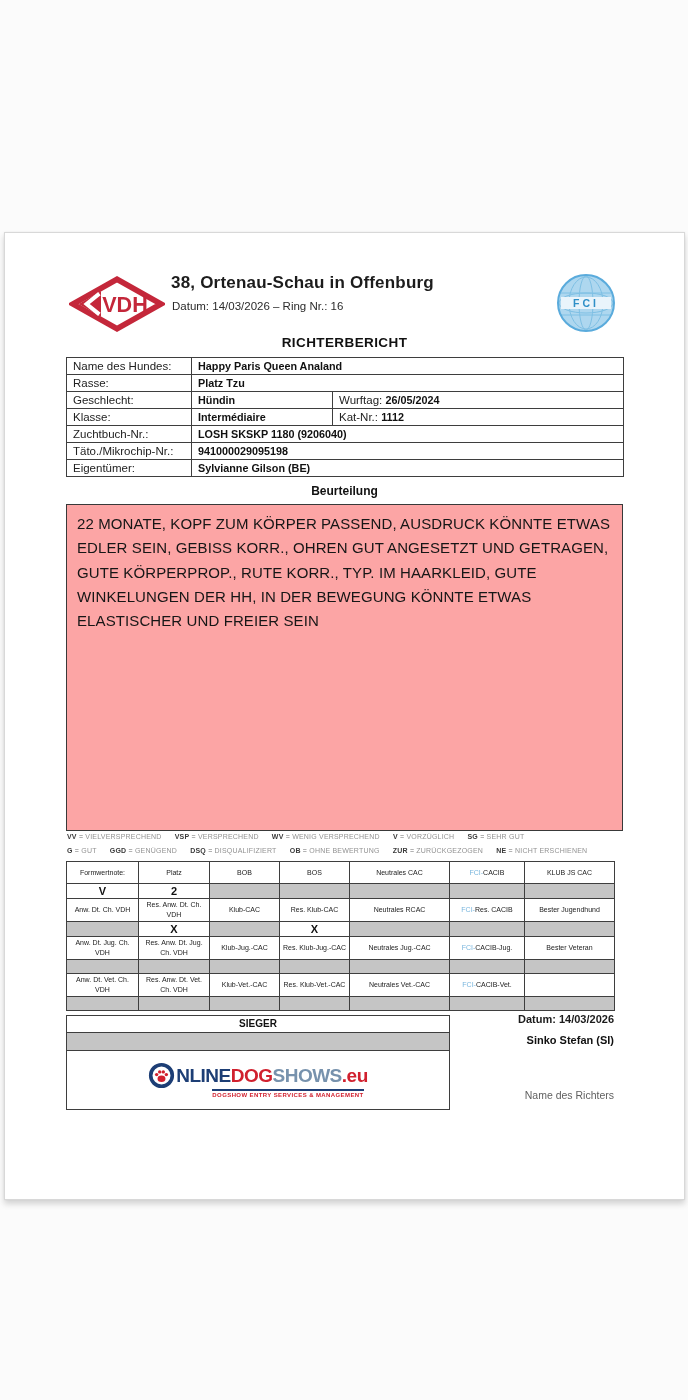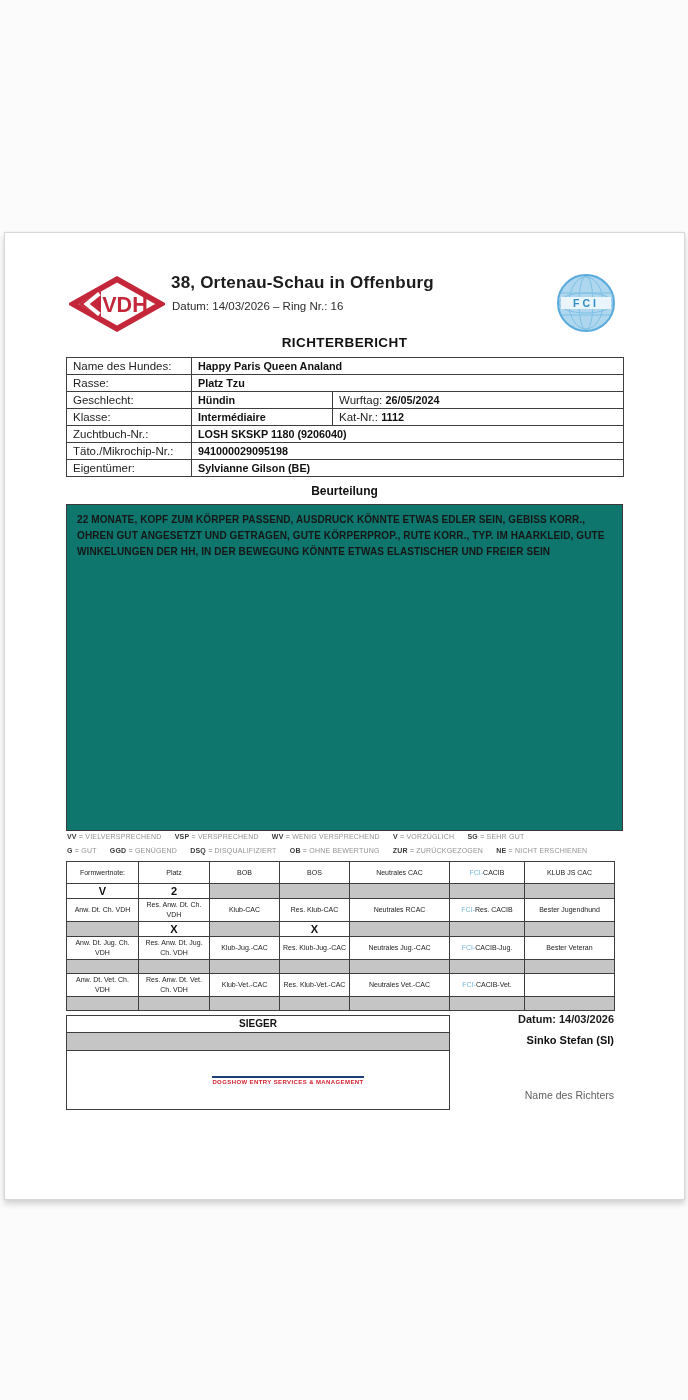--- a/index.html
+++ b/index.html
@@ -25,23 +25,23 @@
   .report-title{position:absolute;left:61px;top:102px;width:557px;text-align:center;font-size:13.5px;font-weight:bold;letter-spacing:.4px;color:#111;}
   
   .info-table{position:absolute;left:61px;top:124px;width:557px;border-collapse:collapse;table-layout:fixed;padding-left:11px;}
   .info-table td{border:1px solid #3e3e3e;height:16px;padding:0 6px;font-size:11.5px;vertical-align:middle;color:#222;}
   .info-table td.val{font-weight:bold;font-size:10.8px;color:#111;}
   .info-table b{font-size:10.8px;color:#111;}
   
   .eval-heading{position:absolute;left:61px;top:251px;width:557px;text-align:center;font-size:12px;font-weight:bold;color:#111;}
   .eval-box{
     position:absolute;left:61px;top:271px;width:557px;height:327px;
-    border:1.5px solid #393939;background:#0f766e;box-sizing:border-box;
+    border:1.5px solid #393939;background:#fca5a5;box-sizing:border-box;
     padding:7px 10px;
-    font-size:10px;font-weight:bold;line-height:1.62;color:#161616;letter-spacing:.1px;
+    font-size:15px;font-weight:normal;line-height:1.62;color:#161616;letter-spacing:.1px;
   }
   
   .legend{position:absolute;left:62px;width:560px;font-size:7px;letter-spacing:.2px;white-space:nowrap;}
   .legend-1{top:600px;}
   .legend-2{top:614px;}
   .lg-item{margin-right:11px;}
   .lg-abbr{font-weight:bold;color:#3a3a3a;}
   .lg-eq{color:#6b6b6b;}
   .lg-mean{color:#929292;}
   
@@ -253,20 +253,34 @@
       <td class="gray"></td>
     </tr>
   </tbody>
     </table>
 
   <div class="sieger-block">
     <div class="sieger-row">SIEGER</div>
     <div class="sieger-gray"></div>
     <div class="logo-box">
       <div class="brand">
+        <div class="brand-line">
+          <svg class="paw-ring" viewBox="0 0 30 30">
+            <circle cx="15" cy="15" r="12" fill="none" stroke="#1d3e75" stroke-width="4"></circle>
+            <ellipse cx="15" cy="18.5" rx="4.4" ry="3.6" fill="#d1202e"></ellipse>
+            <circle cx="9.6" cy="14" r="1.9" fill="#d1202e"></circle>
+            <circle cx="13" cy="11" r="1.9" fill="#d1202e"></circle>
+            <circle cx="17" cy="11" r="1.9" fill="#d1202e"></circle>
+            <circle cx="20.4" cy="14" r="1.9" fill="#d1202e"></circle>
+          </svg>
+          <span class="b-navy">NLINE</span>
+            <span class="b-red">DOG</span>
+            <span class="b-steel">SHOWS</span>
+            <span class="b-red">.eu</span>
+        </div>
         <div class="brand-tagline">DOGSHOW ENTRY SERVICES &amp; MANAGEMENT</div>
       </div>
     </div>
   </div>
 
   <div class="f-date">Datum: 14/03/2026</div>
   <div class="f-judge">Sinko Stefan (SI)</div>
   <div class="f-caption">Name des Richters</div>
 
 </div>

